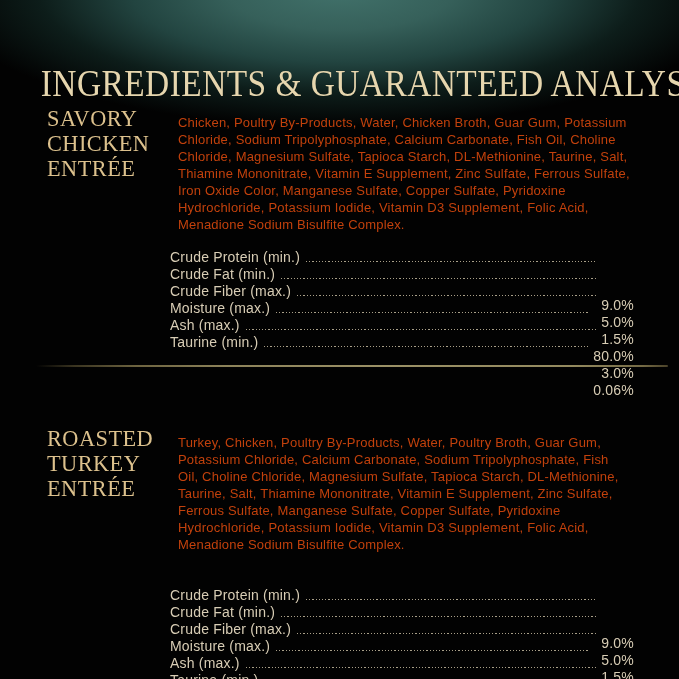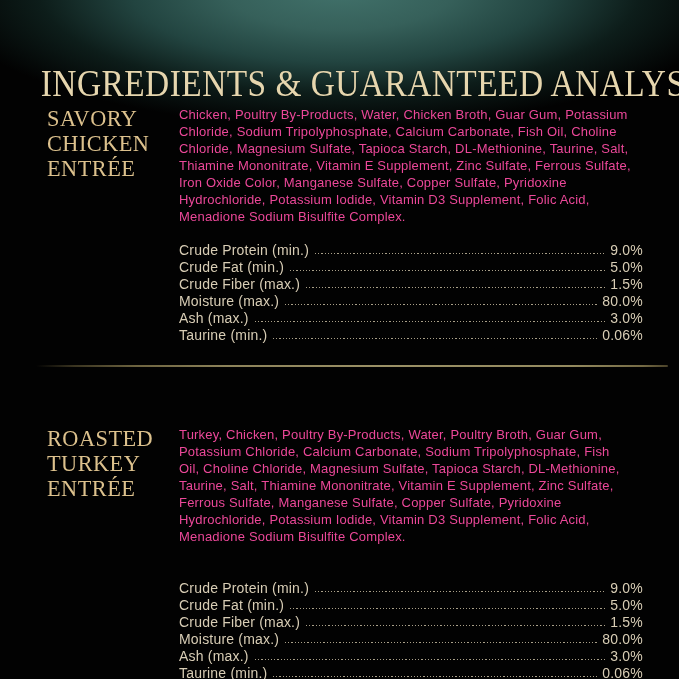--- a/index.html
+++ b/index.html
@@ -34,68 +34,67 @@
     white-space: nowrap;
     text-shadow: 0 0 1px rgba(0,0,0,0.4);
   }
   .section {
     position: absolute;
     left: 0;
     width: 679px;
     display: flex;
     padding-left: 47px;
     box-sizing: border-box;
-    gap: 9px;
   }
   .section-1 { top: 106px; }
   .section-2 { top: 426px; }
   .heading-col {
     width: 123px;
     flex: none;
     font-family: "Liberation Serif", serif;
     font-size: 24px;
     line-height: 25px;
     letter-spacing: 0.5px;
     color: #dcc18d;
     transform: scaleX(0.93);
     transform-origin: 0 0;
   }
   .content-col { width: 482px; flex: none; }
   .ingredients {
-    margin: 0;
+    margin: 8px;
     font-size: 13px;
     line-height: 17px;
     letter-spacing: 0.2px;
-    color: #ec4899;
+    color: #c2410c;
     white-space: pre-line;
   }
   .analysis { width: 464px; }
   .analysis-1 { margin-top: 16px; }
   .analysis-2 { margin-top: 34px; }
   .analysis-row {
     display: flex;
-    align-items: center;
+    align-items: flex-start;
     height: 17px;
     font-size: 14px;
     color: #d8cdb5;
     letter-spacing: 0.2px;
   }
   .analysis-label { flex: none; }
   .leader {
     flex: 1;
     height: 2px;
     align-self: flex-end;
     margin: 0 5px 4px 6px;
     background-image: repeating-linear-gradient(to right,
       #a99f88 0, #a99f88 1.2px, transparent 1.2px, transparent 3.2px);
     background-position: left bottom;
     background-size: 100% 1.5px;
     background-repeat: no-repeat;
   }
-  .analysis-value { flex: none; }
+  .analysis-value { flex: none; margin-top: 48px; }
   .divider {
     position: absolute;
     top: 365px;
     left: 36px;
     width: 632px;
     height: 2px;
     background: linear-gradient(to right,
       rgba(0,0,0,0) 0%, #3a3420 6%, #6e6440 16%, #8d835a 30%,
       #9b9166 55%, #948a5f 85%, #756b45 96%, #4a4229 100%);
     border-radius: 1px;

